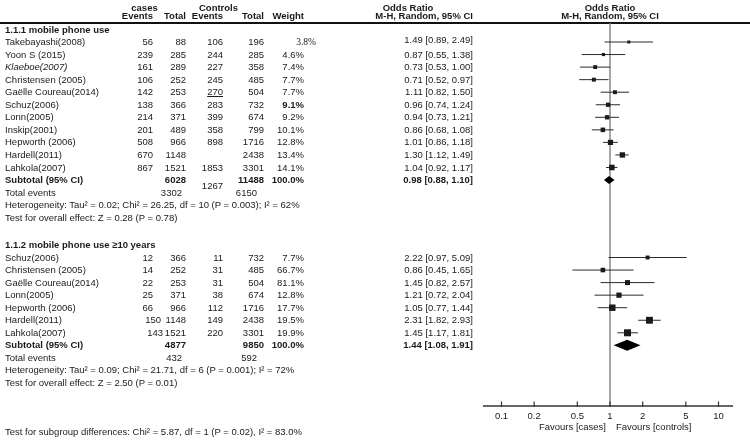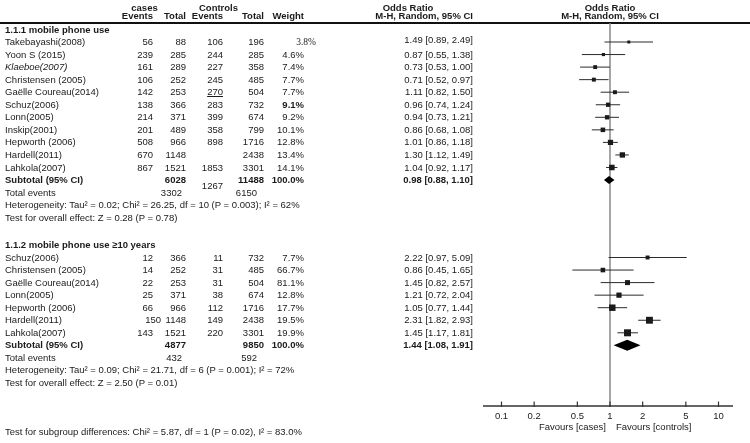--- a/index.html
+++ b/index.html
@@ -164,21 +164,21 @@
       <div class="cell r" style="left: 254px; width: 50px; top: 301.7px;">17.7%</div>
       <div class="cell r" style="left: 343px; width: 130px; top: 301.7px;">1.05 [0.77, 1.44]</div>
       <div class="cell" style="left: 5px; width: 330px; top: 314.25px;">Hardell(2011)</div>
       <div class="cell r" style="left: 111px; width: 50px; top: 314.25px;">150</div>
       <div class="cell r" style="left: 136px; width: 50px; top: 314.25px;">1148</div>
       <div class="cell r" style="left: 173px; width: 50px; top: 314.25px;">149</div>
       <div class="cell r" style="left: 214px; width: 50px; top: 314.25px;">2438</div>
       <div class="cell r" style="left: 254px; width: 50px; top: 314.25px;">19.5%</div>
       <div class="cell r" style="left: 343px; width: 130px; top: 314.25px;">2.31 [1.82, 2.93]</div>
       <div class="cell" style="left: 5px; width: 330px; top: 326.8px;">Lahkola(2007)</div>
-      <div class="cell r" style="left: 103px; width: 50px; top: 326.8px;">143</div>
+      <div class="cell r" style="left: 113px; width: 50px; top: 326.8px;">143</div>
       <div class="cell r" style="left: 136px; width: 50px; top: 326.8px;">1521</div>
       <div class="cell r" style="left: 173px; width: 50px; top: 326.8px;">220</div>
       <div class="cell r" style="left: 214px; width: 50px; top: 326.8px;">3301</div>
       <div class="cell r" style="left: 254px; width: 50px; top: 326.8px;">19.9%</div>
       <div class="cell r" style="left: 343px; width: 130px; top: 326.8px;">1.45 [1.17, 1.81]</div>
       <div class="cell b" style="left: 5px; width: 330px; top: 339.35px;">Subtotal (95% CI)</div>
       <div class="cell b r" style="left: 136px; width: 50px; top: 339.35px;">4877</div>
       <div class="cell b r" style="left: 214px; width: 50px; top: 339.35px;">9850</div>
       <div class="cell b r" style="left: 254px; width: 50px; top: 339.35px;">100.0%</div>
       <div class="cell b r" style="left: 343px; width: 130px; top: 339.35px;">1.44 [1.08, 1.91]</div>

